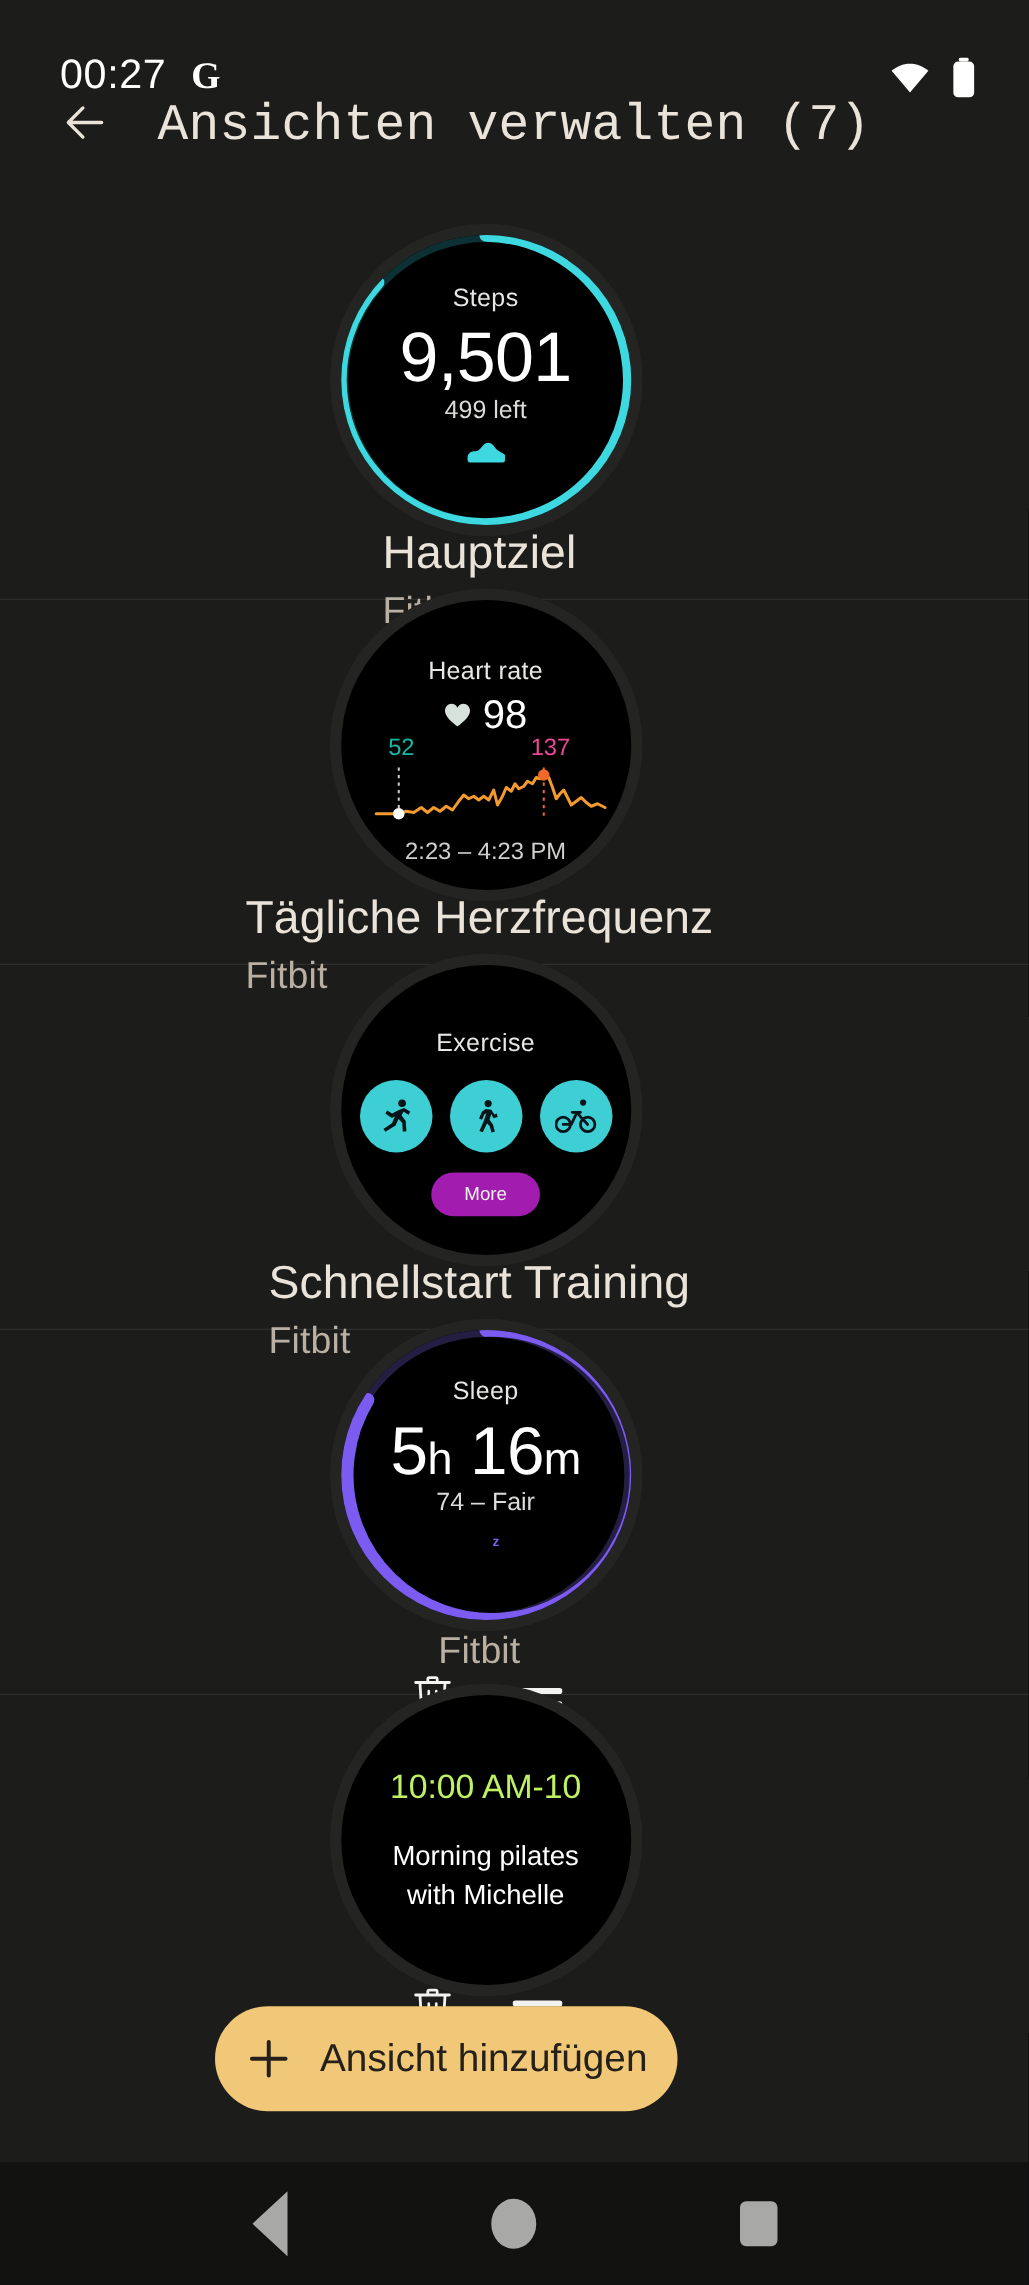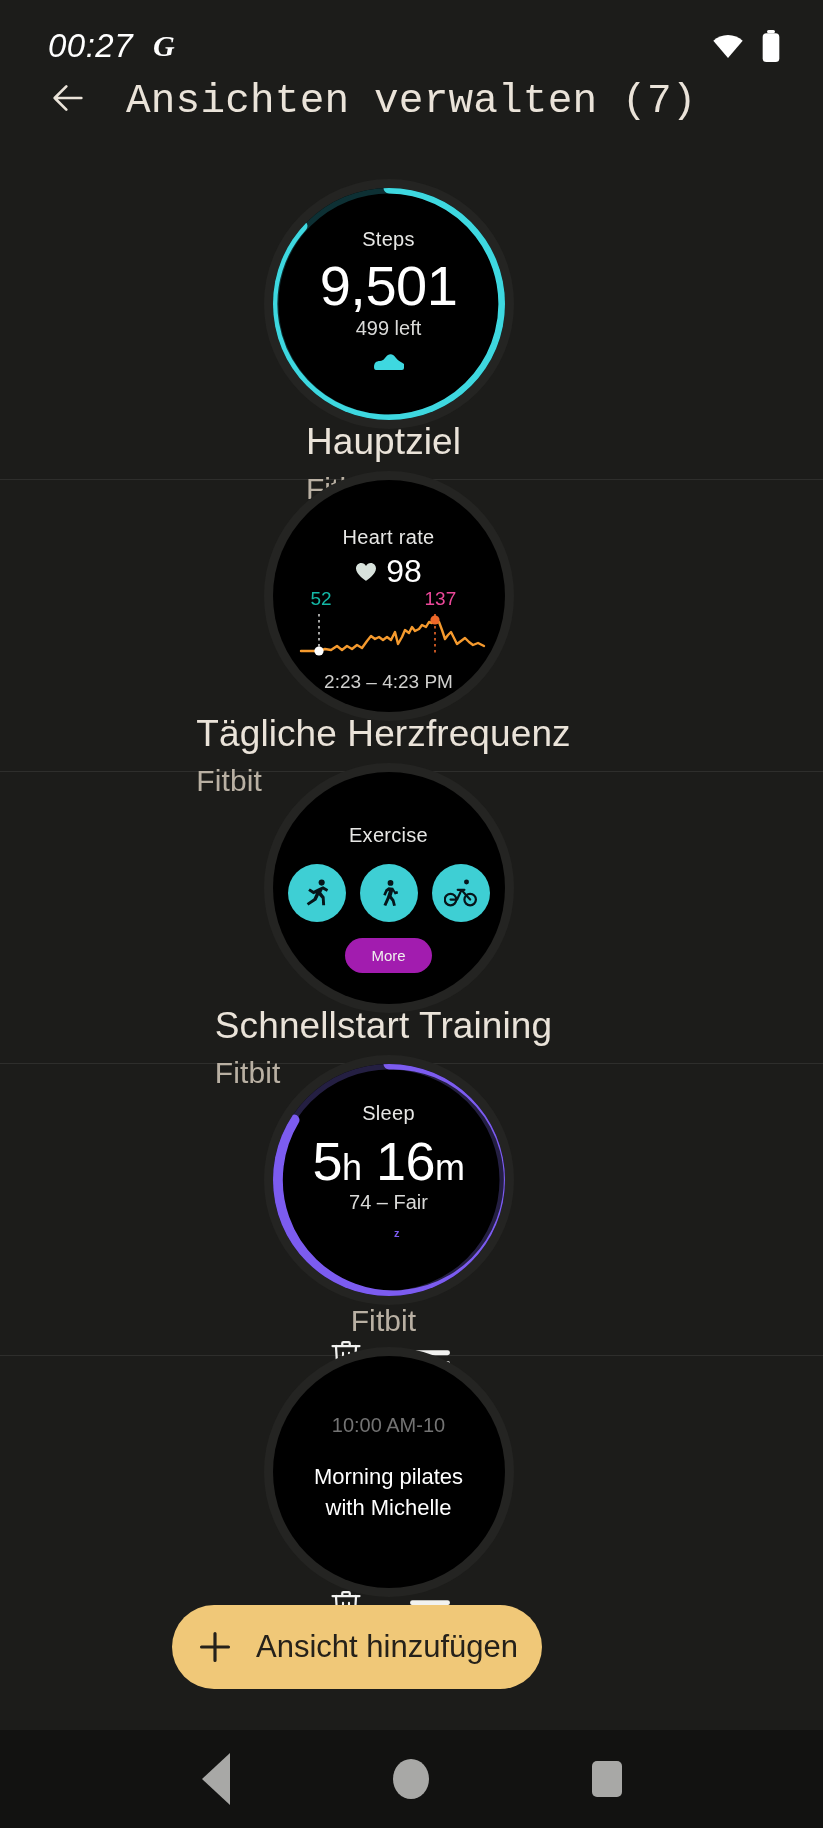--- a/index.html
+++ b/index.html
@@ -12,24 +12,23 @@
   .phone {
     position:relative;
     width:823px; height:1828px;
     background:#1c1c1a;
     overflow:hidden;
   }
 
   
   .statusbar {
     height:78px;
-    display:flex; align-items:center;
+    display:flex; align-items:flex-end;
     padding:13px 42px 0 48px;
     color:#fff;
-    font-style:italic;
   }
   .sb-time {
     font-size:33px; font-weight:400; letter-spacing:.5px;
     color:#fff;
   }
   .sb-g {
     margin-left:20px; font-size:30px; font-weight:700;
     font-family:"Liberation Serif", serif;
     color:#fff;
   }
@@ -128,21 +127,21 @@
   }
 
   
   .sleep-face .face-label { margin-top:-6px; }
   .sleep-face .face-big { margin-top:8px; font-size:54px; }
   .sleep-big-h { font-size:36px; }
   .moon { margin-top:10px; }
 
   
   .cal-face { justify-content:flex-start; padding-top:58px; }
-  .cal-time { font-size:20px; color:#737373; }
+  .cal-time { font-size:27px; color:#bef264; }
   .cal-title { font-size:22px; color:#fff; margin-top:26px; text-align:center; line-height:1.3; }
 
   
   .row-text { flex:1; min-width:0; padding-right:10px; }
   .row-title {
     font-size:37px; color:#eae3d9; font-weight:400;
     line-height:1.18; letter-spacing:.1px;
   }
   .row-sub {
     font-size:30px; color:#b9b0a3; margin-top:8px; letter-spacing:.1px;

